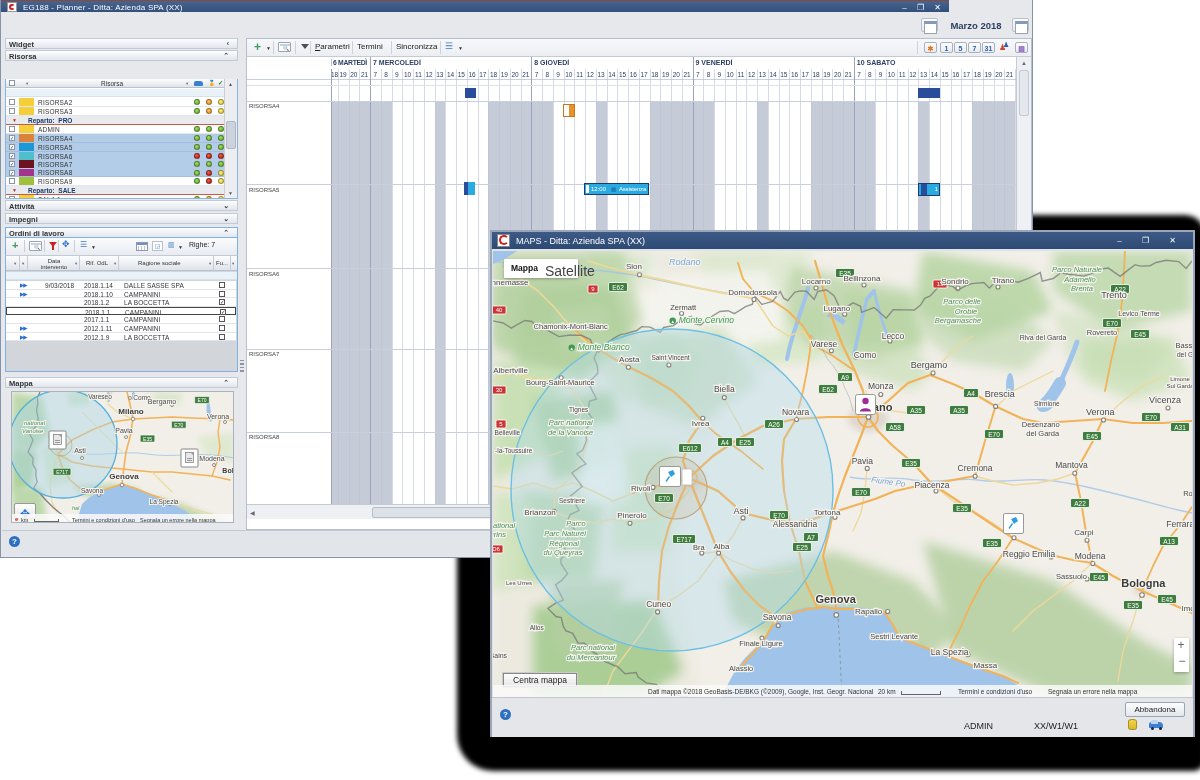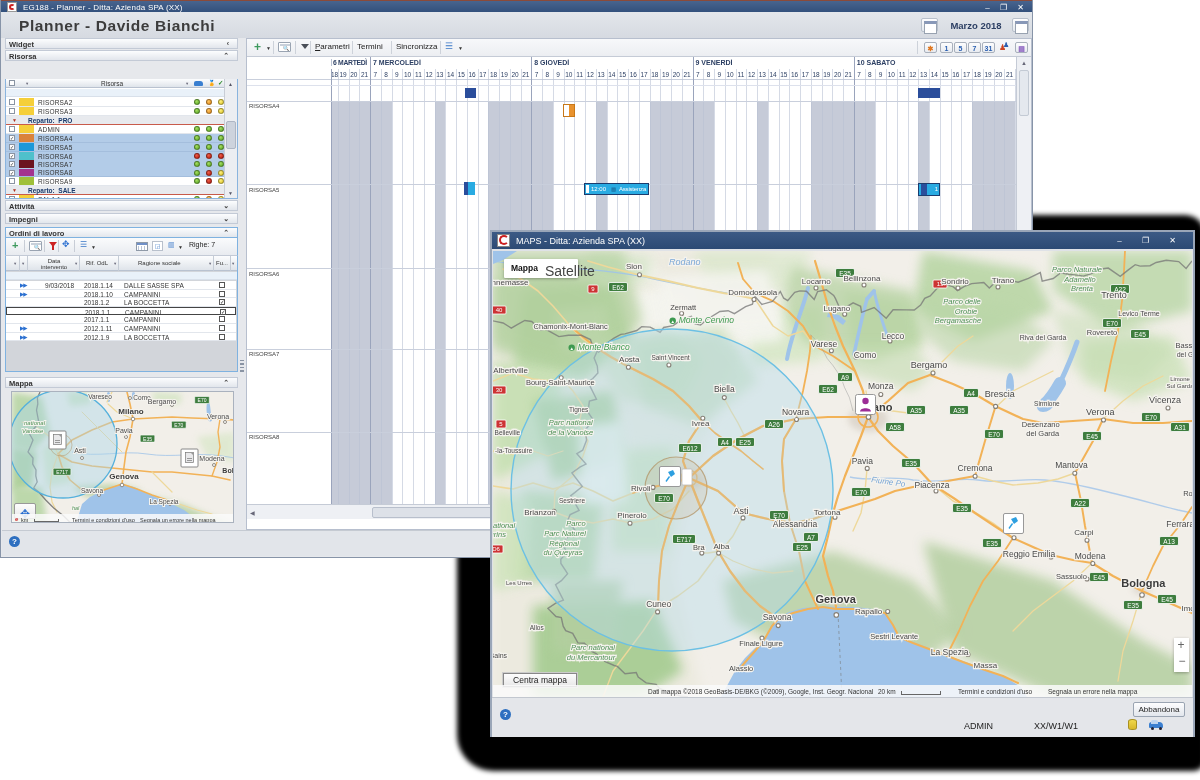--- a/index.html
+++ b/index.html
@@ -2,21 +2,21 @@
 <html><head>
 <meta charset="utf-8">
 <style>
   * { margin:0; padding:0; box-sizing:border-box; }
   html,body { width:1200px; height:780px; background:#fff; font-family:"Liberation Sans", sans-serif; overflow:hidden; }
   #stage { position:relative; width:1200px; height:780px; background:#fff; }
   .abs { position:absolute; }
 
   
   #planner { left:0; top:0; width:1033px; height:558px; background:#e6e8ec; border:1px solid #8794a8; border-top:none; }
-  #p-title { left:0; top:0; width:1031px; height:12px; background:linear-gradient(#48648e,#32507c); border-top:1px solid #8a4a3a; }
+  #p-title { left:0; top:0; width:948px; height:12px; background:linear-gradient(#48648e,#32507c); border-top:1px solid #8a4a3a; }
   #p-title .ttxt { position:absolute; left:22px; top:2px; font-size:8px; color:#fff; letter-spacing:0.2px; }
   .winbtns { position:absolute; top:2px; right:4px; color:#fff; font-size:8px; letter-spacing:4px; }
   #p-head { left:0; top:12px; width:1031px; height:26px; background:linear-gradient(#e3e6eb,#d6dae1); }
   #p-head .h1 { position:absolute; left:18px; top:5px; font-size:15.5px; font-weight:bold; color:#3c3c3c; letter-spacing:0.6px; }
 
   
   .sechdr { position:absolute; left:4px; width:233px; height:11px; background:linear-gradient(#fcfdfe,#e2e6ec); border:1px solid #c3cad6; font-size:7.5px; font-weight:bold; color:#333; padding:1px 0 0 3px; }
   .sechdr .arr { position:absolute; right:8px; top:1px; font-weight:bold; color:#444; font-size:7px; }
 
   
@@ -81,23 +81,20 @@
   <div class="abs" id="shadow1"></div>
 
   <div class="abs" id="planner">
     <div class="abs" id="p-title">
       <span style="position:absolute;left:6px;top:1px;width:10px;height:10px;background:#fff;border:1px solid #999;">
           <i style="position:absolute;left:1px;top:1px;width:6px;height:6px;border-radius:50%;border:2px solid #c22;border-right-color:transparent;"></i>
         </span>
       <span class="ttxt">EG188 - Planner - Ditta: Azienda SPA (XX)</span>
       <span class="winbtns">– ❐ ✕</span>
     </div>
-    <div class="abs" id="p-head">
-        <span class="h1">Planner - Davide Bianchi</span>
-      </div>
 
     <div class="sechdr" style="top:38px;">Widget<span class="arr">‹</span></div>
     <div class="sechdr" style="top:50px;">Risorsa<span class="arr">⌃</span></div>
 
 
     <div class="abs" id="rgrid" style="left:4px;top:79px;width:233px;height:120px;background:#fff;border:1px solid #8ab4de;border-top:none;overflow:hidden;">
 
       <div style="position:absolute;left:0;top:0;width:218px;height:9px;background:linear-gradient(#fcfdfe,#dfe4ea);border-bottom:1px solid #b9c2d0;">
         <span style="position:absolute;left:3px;top:1px;width:6px;height:6px;background:#fff;border:1px solid #8a94a2;"></span>
         <span style="position:absolute;left:20px;top:2px;font-size:4.5px;color:#667;">▾</span>
@@ -1073,21 +1070,21 @@
       <div style="position:absolute;left:0;top:434px;width:699px;height:12px;background:rgba(250,250,250,0.85);font-size:6.5px;color:#333;">
         <span style="position:absolute;left:155px;top:3px;">Dati mappa ©2018 GeoBasis-DE/BKG (©2009), Google, Inst. Geogr. Nacional</span>
         <span style="position:absolute;left:385px;top:3px;">20 km</span>
         <span style="position:absolute;left:408px;top:6px;width:40px;height:4px;border:1px solid #666;border-top:none;"></span>
         <span style="position:absolute;left:465px;top:3px;">Termini e condizioni d'uso</span>
         <span style="position:absolute;left:555px;top:3px;">Segnala un errore nella mappa</span>
       </div>
     </div>
     <div class="abs" id="m-status" style="left:0px;top:465px;width:701px;height:40px;background:#e4e6ea;border-top:1px solid #c2c7cf;">
       <div class="qicon" style="position:absolute;left:8px;top:11px;"></div>
-      <div style="position:absolute;right:8px;top:4px;width:52px;height:15px;background:linear-gradient(#fdfdfe,#e2e6ec);border:1px solid #9aa4b2;border-radius:2px;font-size:8px;color:#222;text-align:center;line-height:14px;">Abbandona</div>
+      <div style="position:absolute;right:8px;top:4px;width:60px;height:15px;background:linear-gradient(#fdfdfe,#e2e6ec);border:1px solid #9aa4b2;border-radius:2px;font-size:8px;color:#222;text-align:center;line-height:14px;">Abbandona</div>
       <span style="position:absolute;left:472px;top:23px;font-size:9px;color:#222;">ADMIN</span>
       <span style="position:absolute;left:542px;top:23px;font-size:9px;color:#222;">XX/W1/W1</span>
       <span style="position:absolute;left:636px;top:21px;width:9px;height:11px;background:linear-gradient(#f0d84a,#d8b82a);border-radius:4px/2.5px;border:0.5px solid #a89020;"></span>
       <span style="position:absolute;left:657px;top:24px;width:14px;height:6px;background:#3a7fd0;border-radius:2.5px 4px 1px 1px;"></span>
         <span style="position:absolute;left:659px;top:22px;width:7px;height:3.5px;background:#bcd4f0;border-radius:2px 2px 0 0;"></span>
         <span style="position:absolute;left:658.5px;top:28.5px;width:3px;height:3px;background:#223;border-radius:50%;"></span>
         <span style="position:absolute;left:666.5px;top:28.5px;width:3px;height:3px;background:#223;border-radius:50%;"></span>
     </div>
   </div>
 

